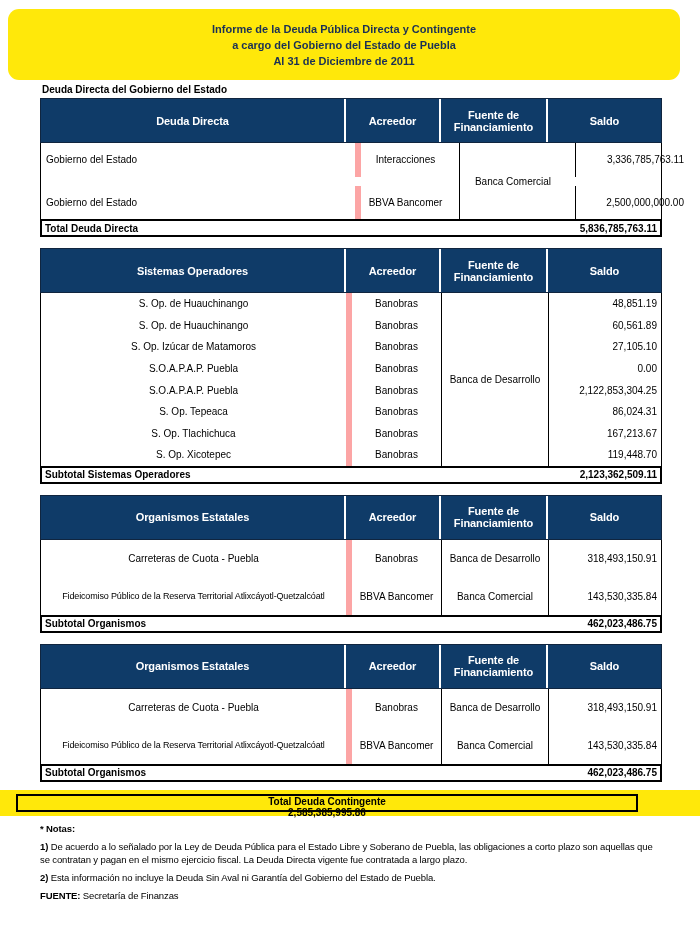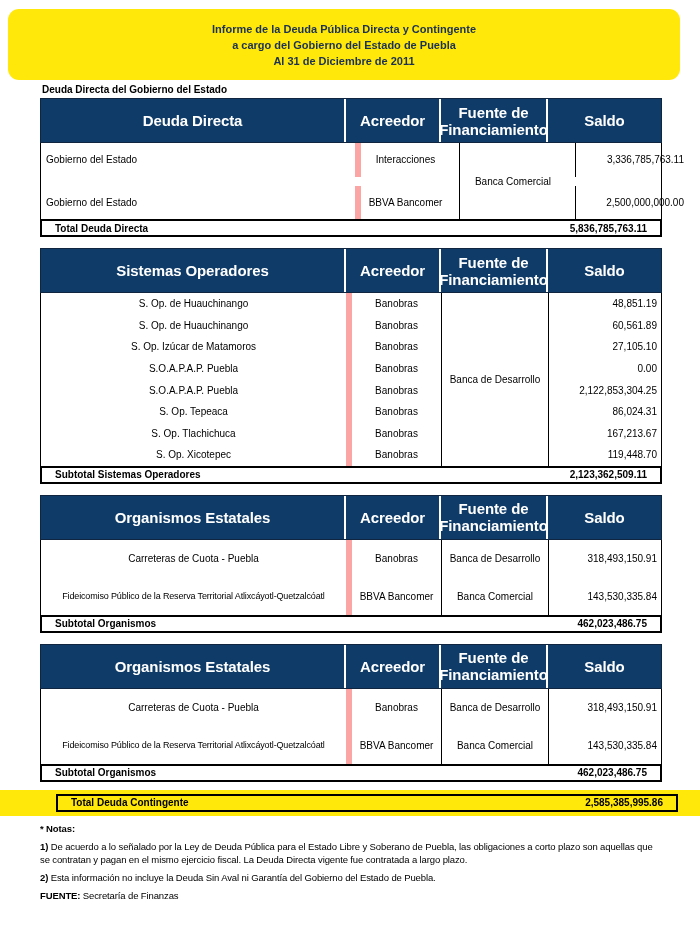--- a/index.html
+++ b/index.html
@@ -11,45 +11,45 @@
             display:flex; flex-direction:column; align-items:center; justify-content:center;border-radius:11px; }
   .banner div { font-size:11px; font-weight:bold; color:#1A3055; line-height:16px; text-align:center; }
 
   .section-label { margin:3px 0 2px 42px; font-size:10px; font-weight:bold; line-height:13px; }
 
   
   .tbl { margin-left:40px; width:622px; }
   .tbl { margin-bottom:11px; }
   .thead { display:grid; grid-template-columns:305px 95px 107px 113px; height:45px;
            border:1px solid #10253f; background:#fff; }
-  .th { background:#0F3B68; color:#fff; font-weight:bold; font-size:15px; letter-spacing:-0.1px;
+  .th { background:#0F3B68; color:#fff; font-weight:bold; font-size:11px; letter-spacing:-0.1px;
         display:flex; align-items:center; justify-content:center; text-align:center; }
   .th.gap { border-right:2px solid #ffffff; }
   .tbody { display:grid; grid-template-columns:305px 95px 107px 113px;
            border-left:1px solid #000; border-right:1px solid #000; }
   .rows-a { grid-template-rows:repeat(2, 33.5px);gap:9px; }
   .rows-b { grid-template-rows:repeat(8, 21.6px); }
   .rows-c { grid-template-rows:repeat(2, 37.5px); }
   .td { display:flex; align-items:center; justify-content:center; font-size:10px; text-align:center; }
   .td.left  { justify-content:flex-start; padding-left:5px; text-align:left; }
   .td.right { justify-content:flex-end; padding-right:4px; text-align:right; }
   .td.xs { font-size:9px; white-space:nowrap; letter-spacing:-0.15px; }
   .c1 { grid-column:1; } .c2 { grid-column:2; border-left:6px solid #fca5a5; }
   .c3 { grid-column:3; border-left:1px solid #000; } .c4 { grid-column:4; border-left:1px solid #000; }
   .r1{grid-row:1}.r2{grid-row:2}.r3{grid-row:3}.r4{grid-row:4}
   .r5{grid-row:5}.r6{grid-row:6}.r7{grid-row:7}.r8{grid-row:8}
   .sp2 { grid-row:1 / span 2; } .sp8 { grid-row:1 / span 8; }
 
   .total-row { width:622px; height:18px; border:2px solid #000; background:#fff;
                display:flex; align-items:center; justify-content:space-between;
-               font-size:10px; font-weight:bold; padding:0 13px; }
+               font-size:10px; font-weight:bold; padding:0 3px; }
 
   
   .band { width:700px; background:#FFE80A; padding:4px 0; margin-top:8px; }
-  .band .total-row { margin-left:56px; background:transparent; }
+  .band .total-row { margin-left:16px; background:transparent;flex-direction:column; }
   .band .total-row + .total-row { margin-top:4px; }
 
   
   .notes { margin:6px 0 0 40px; width:624px; font-size:9.5px; letter-spacing:-0.12px; line-height:13px; }
   .notes .hd { font-weight:bold; margin-bottom:5px; }
   .notes p { margin-bottom:5px; }
   .notes .pfx { font-weight:bold; }
 </style>
 </head>
 <body>

